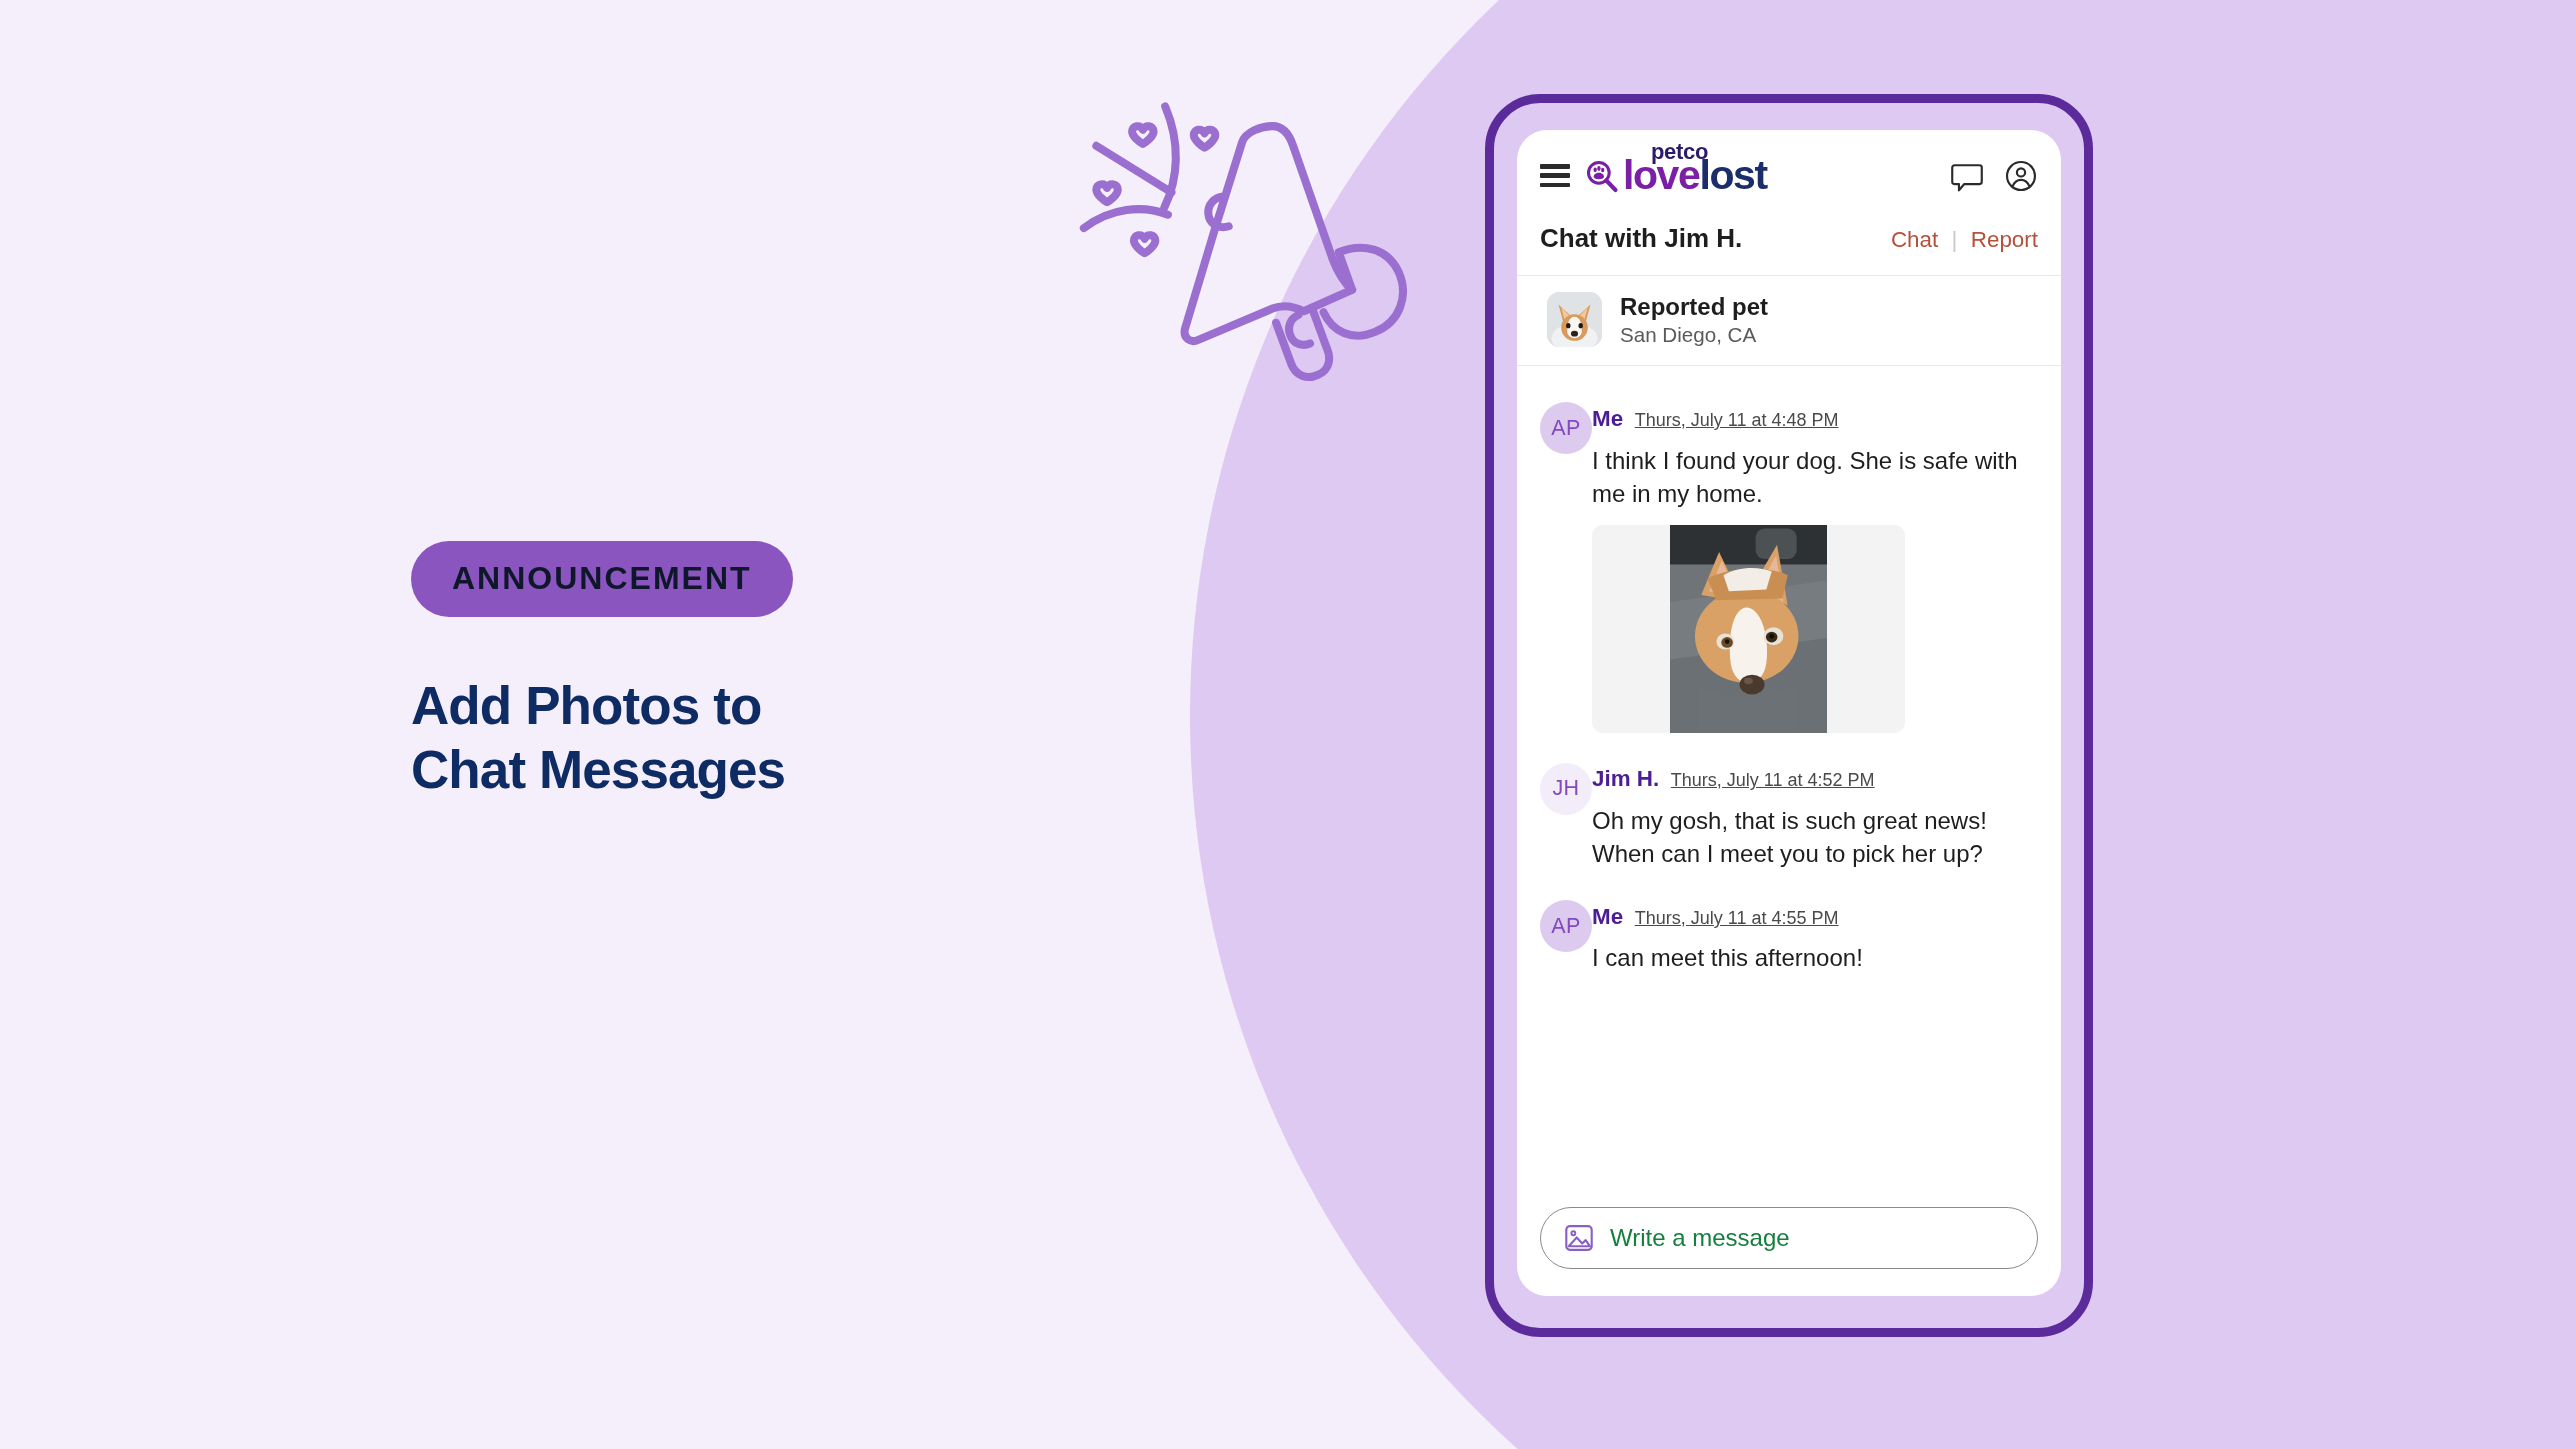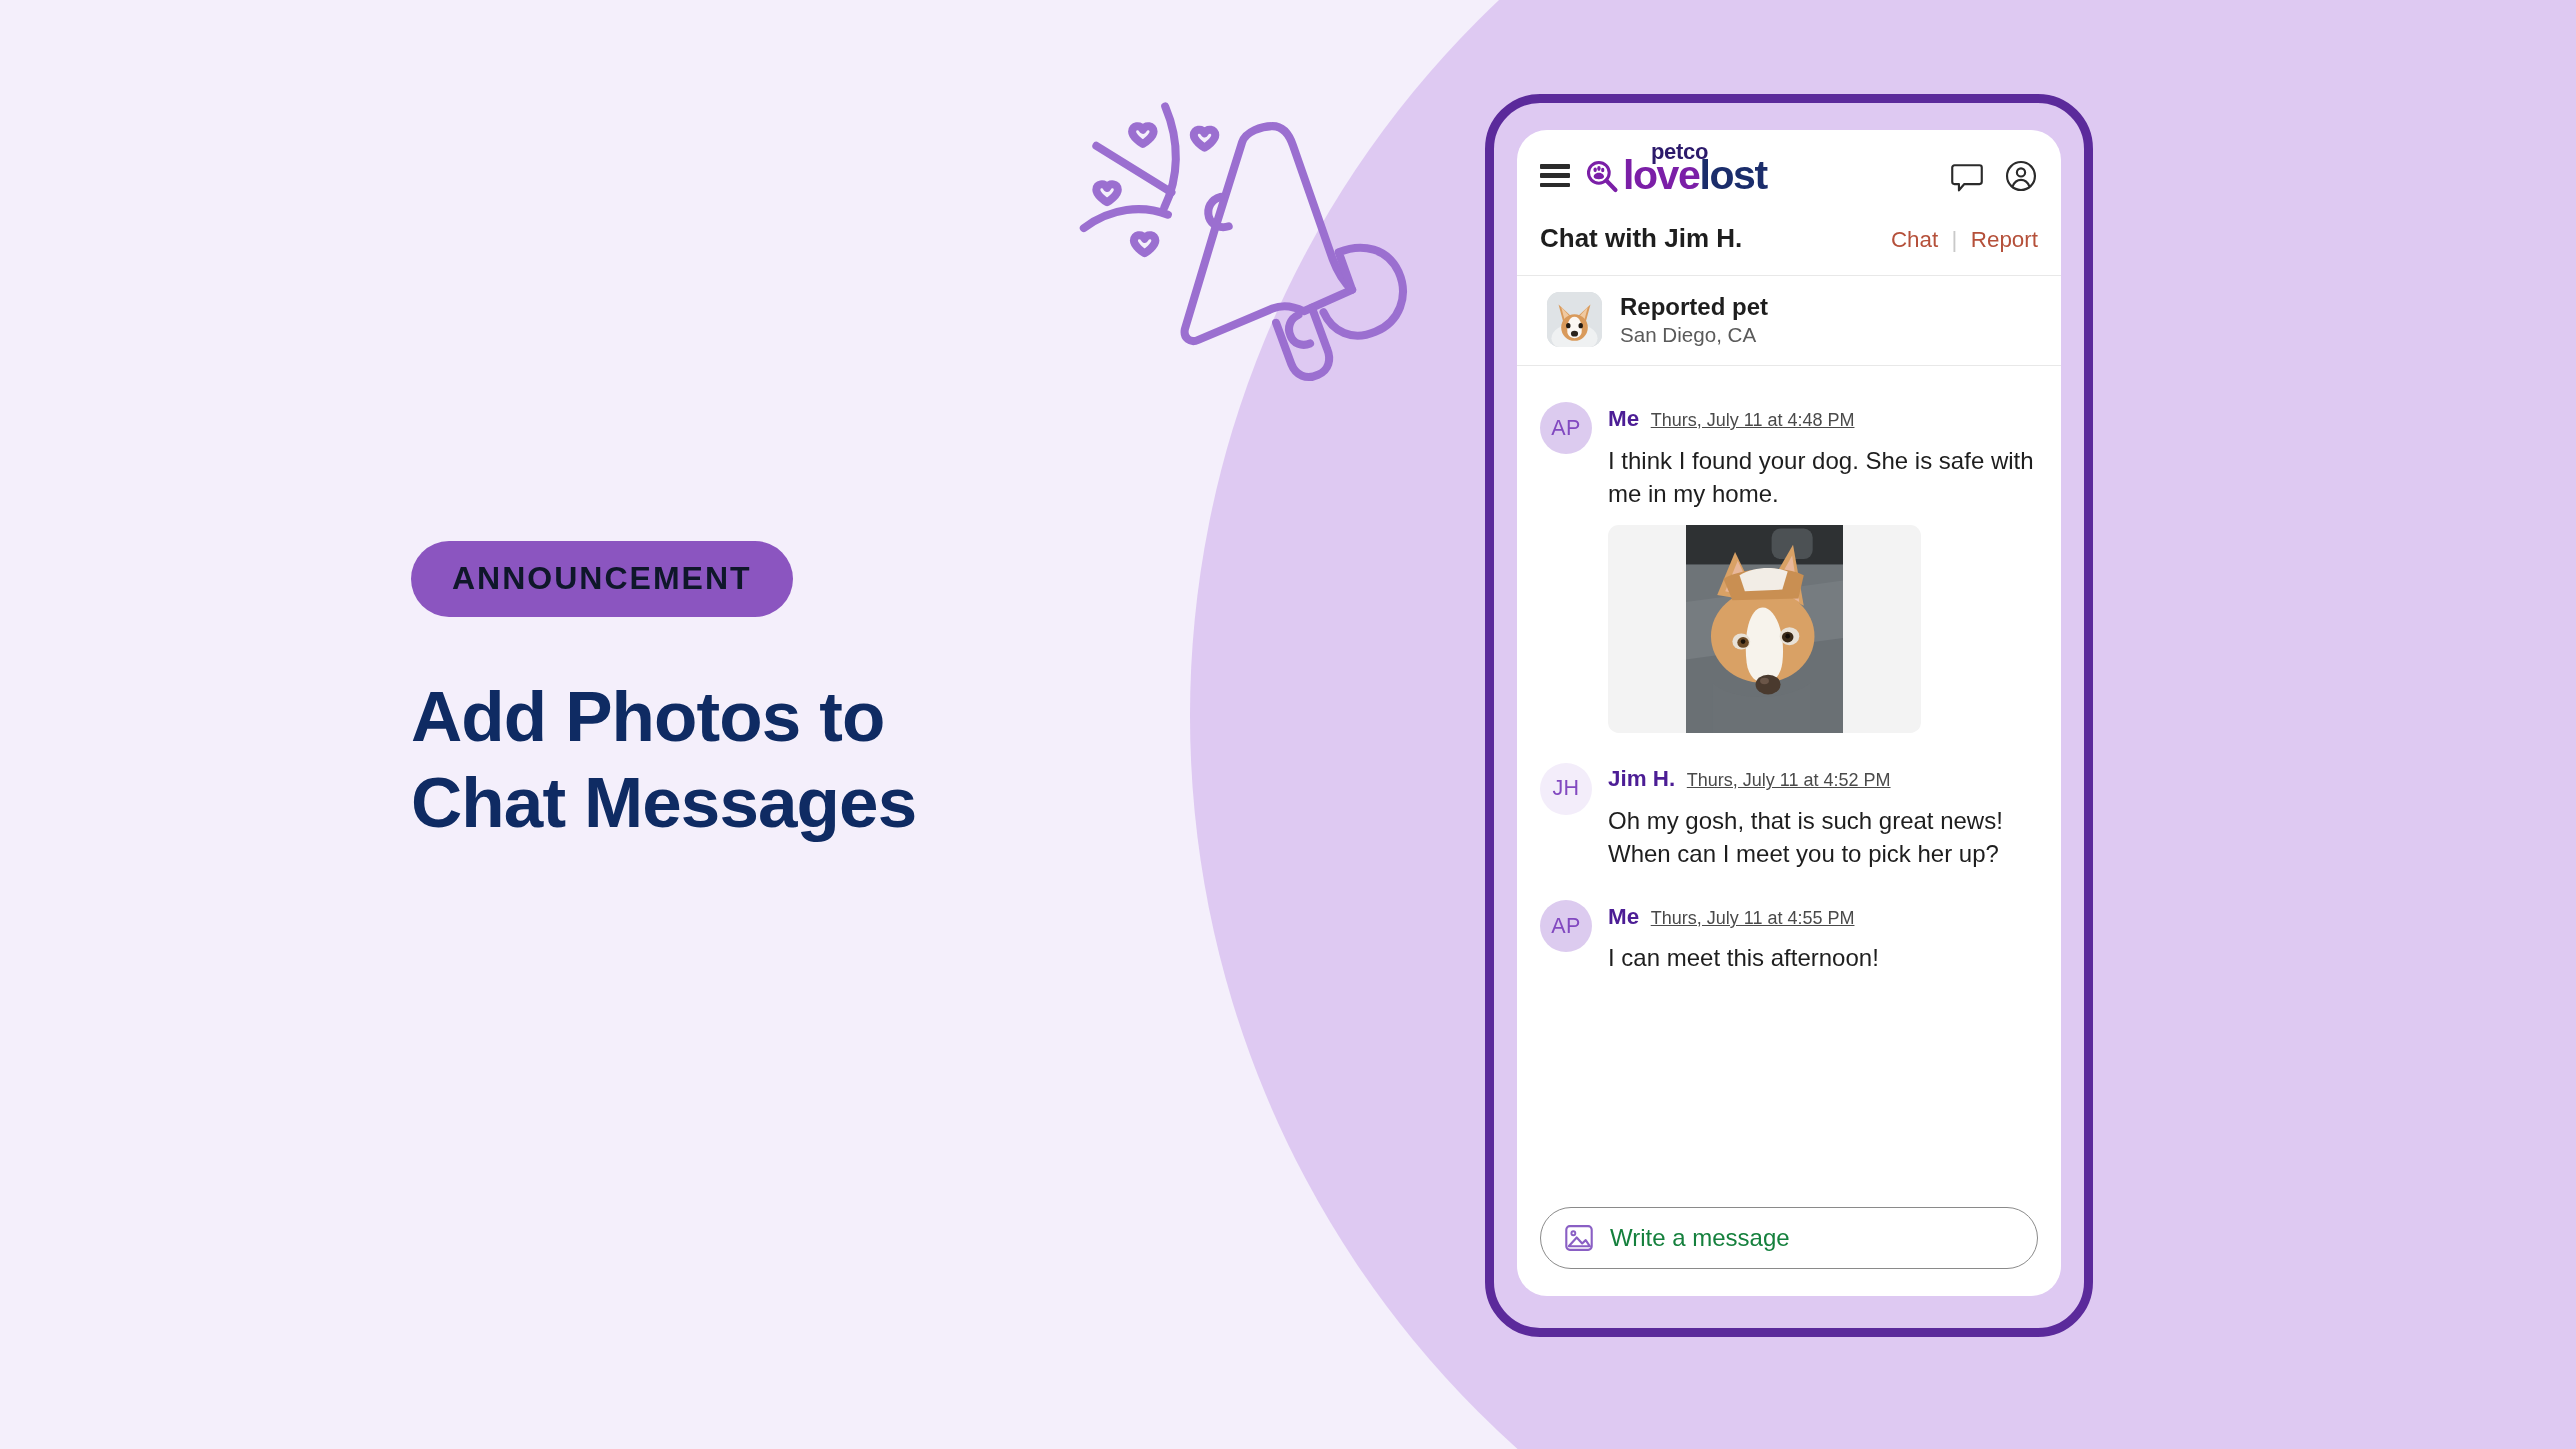--- a/index.html
+++ b/index.html
@@ -43,21 +43,21 @@
     color: #0f172a;
     font-size: 32px;
     font-weight: bold;
     letter-spacing: 2px;
     padding: 19px 41px 19.7px 41px;
     border-radius: 54px;
   }
   .headline {
     margin-top: 57px;
     color: #0F2B63;
-    font-size: 71px;
+    font-size: 53px;
     font-weight: bold;
     line-height: 1.22;
     letter-spacing: -0.9px;
   }
 
   
   .phone-frame {
     position: absolute;
     left: 1485px; top: 94px;
     width: 608px; height: 1243px;
@@ -124,21 +124,21 @@
   }
   .pet-name { font-size: 24px; font-weight: bold; color: #1E1E1E; }
   .pet-loc { font-size: 20.6px; color: #5A5A5A; margin-top: 2.7px; }
 
   
   .messages {
     flex: 1 1 auto;
     padding: 36px 23px 0 23px;
     overflow: hidden;
   }
-  .msg { display: flex; gap: 16px; margin-bottom: 30px; }
+  .msg { display: flex; margin-bottom: 30px; }
   .avatar {
     width: 52px; height: 52px; border-radius: 50%;
     flex: 0 0 auto;
     display: flex; align-items: center; justify-content: center;
     font-size: 21.5px; color: #8249C0; letter-spacing: 0.4px;
   }
   .avatar.me { background: #DCCBEF; }
   .avatar.them { background: #F3EDFA; }
   .msg-body { flex: 1 1 auto; padding-top: 3.6px; }
   .msg-meta { display: flex; align-items: baseline; gap: 11.6px; }

